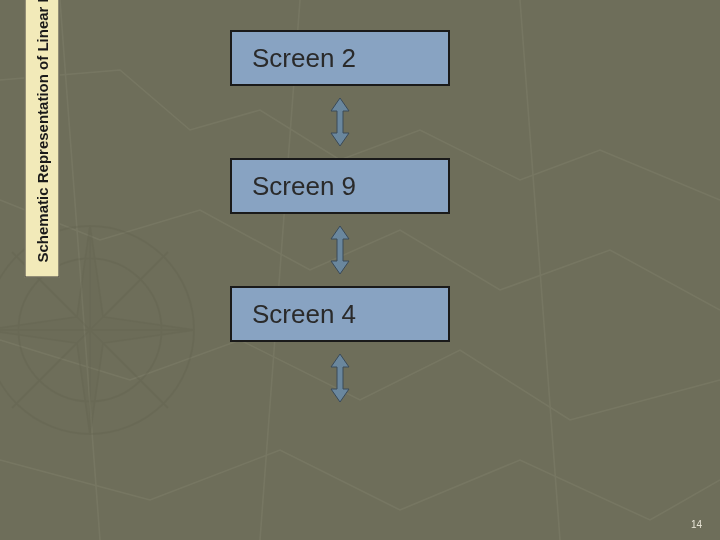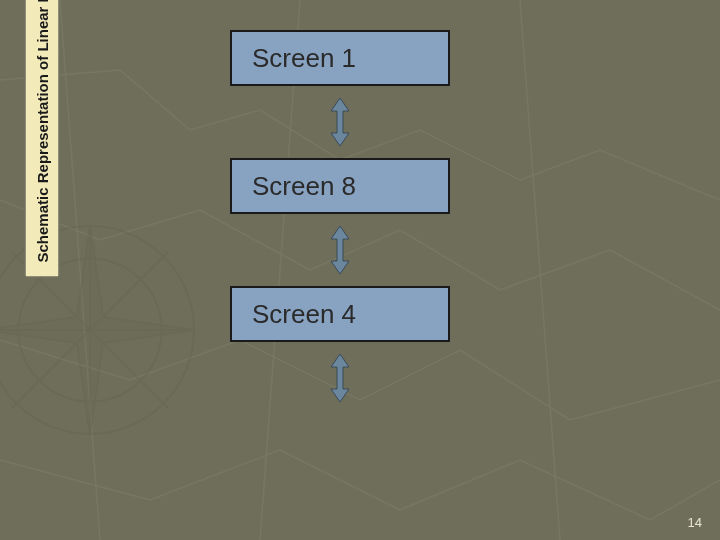--- a/index.html
+++ b/index.html
@@ -62,21 +62,21 @@
       color: #2a2a2a;
     }
     .arrow {
       margin: 12px 0;
     }
     .page-number {
       position: absolute;
       right: 18px;
       bottom: 10px;
       color: #e8e5d6;
-      font-size: 13px;
+      font-size: 10px;
     }
   </style>
 </head>
 <body>
 
 <svg class="bg-lines" viewBox="0 0 720 540">
   <g stroke="#9a9a82" stroke-width="1.5" fill="none">
     <path d="M0,80 L120,70 L190,130 L260,110 L340,160 L420,130 L520,180 L600,150 L720,200"></path>
     <path d="M0,200 L100,240 L200,210 L310,270 L400,230 L500,290 L610,250 L720,310"></path>
     <path d="M0,340 L130,380 L240,340 L360,400 L460,350 L570,420 L720,380"></path>
@@ -93,27 +93,27 @@
     <circle cx="100" cy="100" r="55"></circle>
     <path d="M100,20 L110,90 L180,100 L110,110 L100,180 L90,110 L20,100 L90,90 Z" fill="#5d5d4a" fill-opacity="0.3"></path>
     <path d="M100,20 L100,180 M20,100 L180,100 M40,40 L160,160 M160,40 L40,160"></path>
   </g>
 </svg>
 
 <div class="sidebar-label">Schematic Representation of Linear Nav Map Structure</div>
 
 <div class="diagram">
   <div class="screen-box">
-    <span>Screen 1</span>
+    <span>Screen 2</span>
   </div>
   <svg class="arrow" width="22" height="48" viewBox="0 0 22 48">
     <path d="M11,0 L20,13 L14,13 L14,35 L20,35 L11,48 L2,35 L8,35 L8,13 L2,13 Z" fill="#6a879e" stroke="#3a4a58" stroke-width="1"></path>
   </svg>
   <div class="screen-box">
-    <span>Screen 8</span>
+    <span>Screen 9</span>
   </div>
   <svg class="arrow" width="22" height="48" viewBox="0 0 22 48">
     <path d="M11,0 L20,13 L14,13 L14,35 L20,35 L11,48 L2,35 L8,35 L8,13 L2,13 Z" fill="#6a879e" stroke="#3a4a58" stroke-width="1"></path>
   </svg>
   <div class="screen-box">
     <span>Screen 4</span>
   </div>
   <svg class="arrow" width="22" height="48" viewBox="0 0 22 48">
     <path d="M11,0 L20,13 L14,13 L14,35 L20,35 L11,48 L2,35 L8,35 L8,13 L2,13 Z" fill="#6a879e" stroke="#3a4a58" stroke-width="1"></path>
   </svg>

